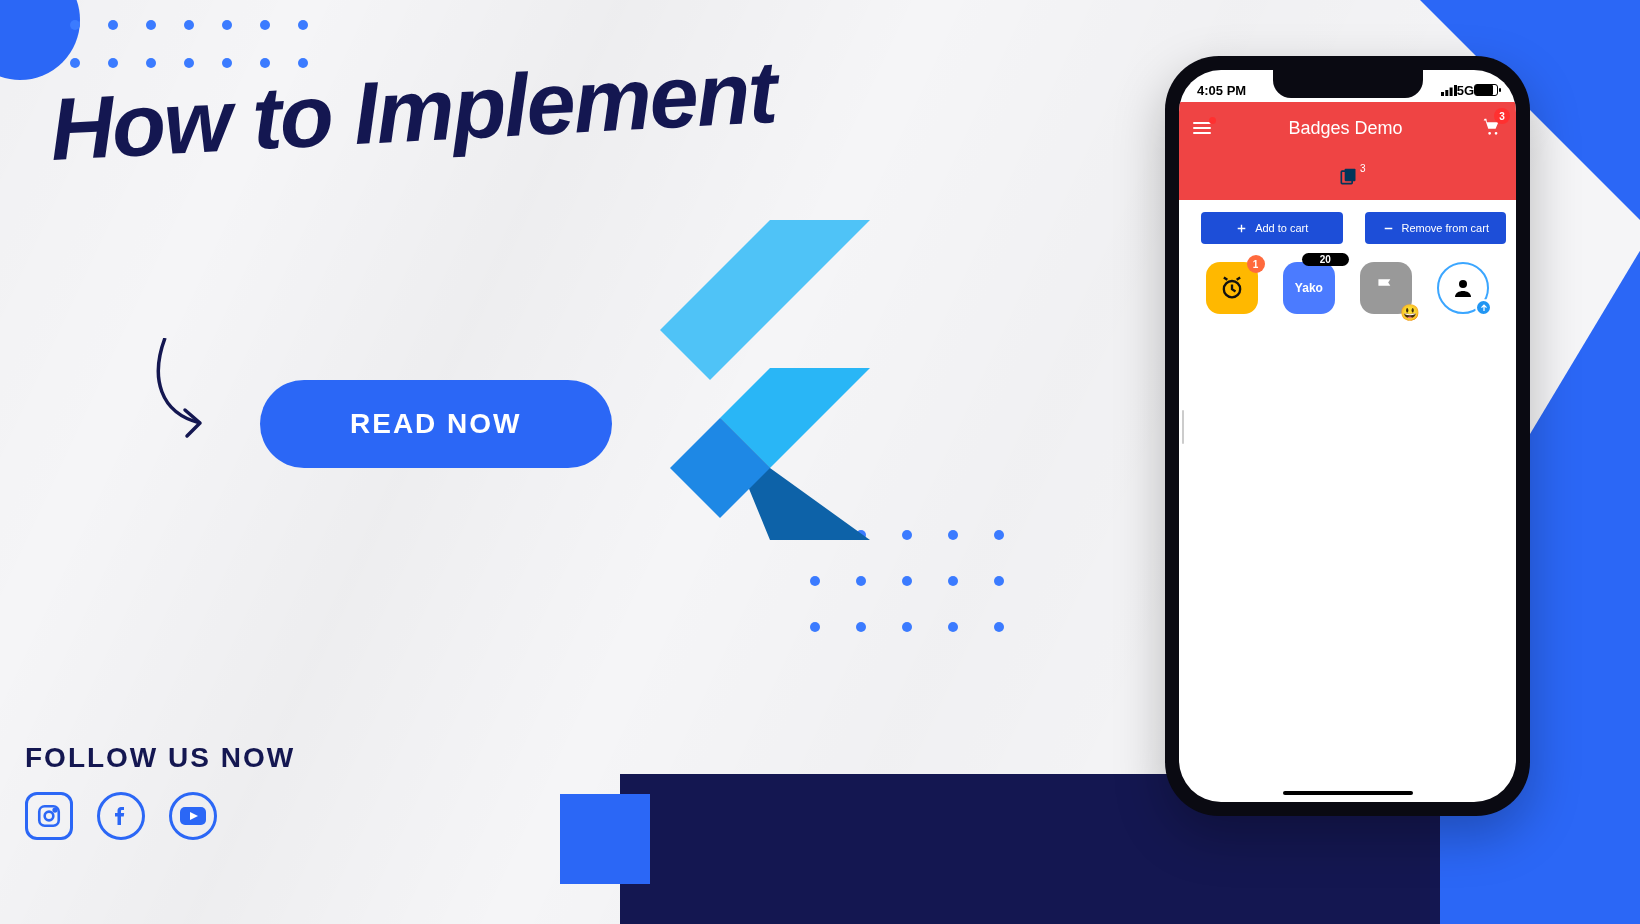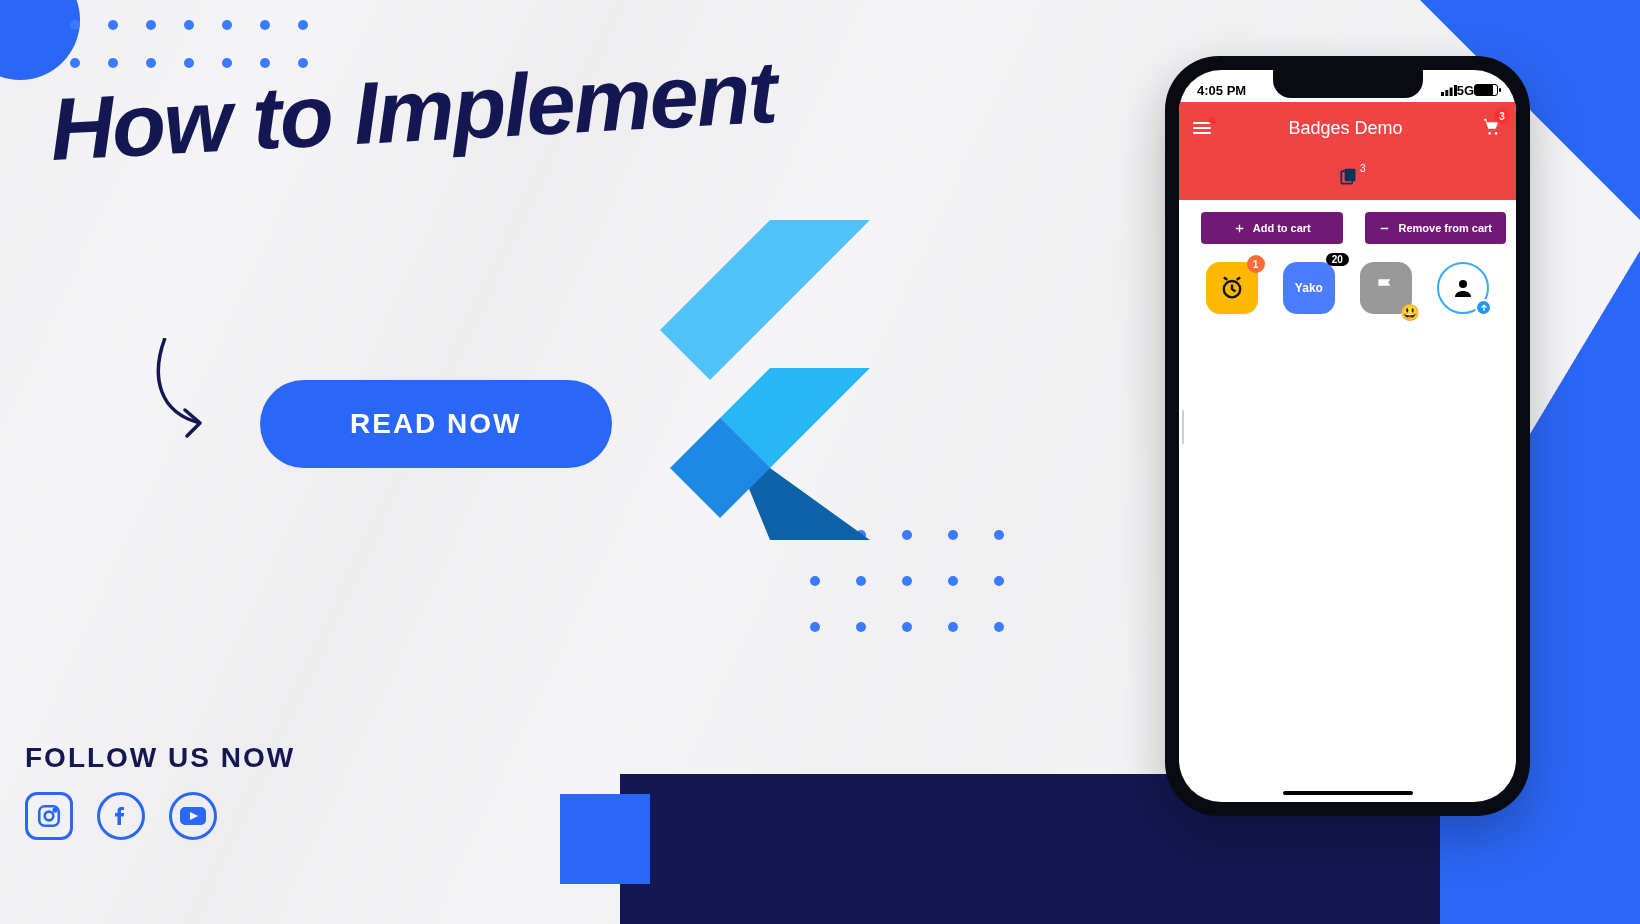--- a/index.html
+++ b/index.html
@@ -65,40 +65,40 @@
 .tabs { display:flex; height:48px; }
 .tab { flex:1; display:flex; align-items:center; justify-content:center; position:relative; font-size:13px; gap:4px; }
 .tab.active::after { content:''; position:absolute; bottom:0; left:0; right:0; height:2px; background:#fff; }
 .tab-copy-icon { position:relative; }
 .tab-copy-icon .mini-badge { position:absolute; top:-4px; right:-8px; font-size:10px; color:#fff; }
 .new-badge { position:absolute; top:-6px; right:-18px; background:#8B3FD9; color:#fff; font-size:8px; padding:1.5px 4px; border-radius:3px; font-weight:700; }
 
 
 .app-body { position:absolute; top:132px; left:0; right:0; bottom:0; padding:10px 10px; overflow:hidden; }
 .btn-row { display:flex; gap:10px; margin-bottom:18px; }
-.pill-btn { flex:1; background:#701a75; color:#fff; border-radius:4px; height:32px; display:flex; align-items:center; justify-content:center; gap:7px; font-size:11px; font-weight:700;margin-left:12px; }
+.pill-btn { flex:1; background:#1d4ed8; color:#fff; border-radius:4px; height:32px; display:flex; align-items:center; justify-content:center; gap:7px; font-size:11px; font-weight:400;margin-left:12px; }
 .pill-btn svg { width:13px; height:13px; }
 
 .insta-row { display:flex; align-items:center; justify-content:center; gap:10px; margin-bottom:24px; }
 .insta-logo { width:26px; height:26px; border-radius:8px; background:radial-gradient(circle at 30% 110%, #FFDB6F 0%, #EE4E3A 40%, #B430C6 70%, #4E5BD4 100%); display:flex; align-items:center; justify-content:center; }
 .insta-text { display:flex; flex-direction:column; }
 .insta-name { display:flex; align-items:center; gap:4px; font-size:12px; font-weight:700; color:#222; }
 .verify { color:#2196F3; }
 .insta-sub { font-size:11px; color:#888; }
 
 .icon-grid { display:flex; justify-content:space-around; padding:0 4px; }
 .tile { position:relative; width:52px; height:52px; border-radius:14px; display:flex; align-items:center; justify-content:center; }
 .tile.yellow { background:#FFB800; }
 .tile.blue { background:#4B7BFF; color:#fff; font-size:12px; font-weight:700; }
 .tile.grey { background:#999; }
 .tile.ring { background:transparent; }
 .ring-outer { width:52px; height:52px; border-radius:50%; border:2.5px solid #3BA6FF; display:flex; align-items:center; justify-content:center; }
 .ring-inner { width:38px; height:38px; border-radius:50%; background:#fff; display:flex; align-items:center; justify-content:center; }
 .tl-badge-orange { position:absolute; top:-7px; right:-7px; background:#FF6A3D; color:#fff; font-size:10px; width:18px; height:18px; border-radius:50%; display:flex; align-items:center; justify-content:center; font-weight:700; }
-.tl-badge-black { position:absolute; top:-9px; right:-14px; background:#000; color:#fff; font-size:10px; padding:1px 6px; border-radius:10px; font-weight:700; }
+.tl-badge-black { position:absolute; top:-9px; right:-14px; background:#000; color:#fff; font-size:10px; padding:1px 18px; border-radius:10px; font-weight:700; }
 .emoji-badge { position:absolute; bottom:-8px; right:-8px; font-size:16px; }
 .up-badge { position:absolute; bottom:-2px; right:-3px; width:17px; height:17px; border-radius:50%; background:#2196F3; display:flex; align-items:center; justify-content:center; color:#fff; border:2px solid #fff; }
 
 .home-bar { position:absolute; bottom:7px; left:50%; transform:translateX(-50%); width:130px; height:4px; background:#000; border-radius:3px; }
 .side-handle { position:absolute; left:3px; top:340px; width:2px; height:34px; background:#ccc; border-radius:1px; }
 </style>
 </head>
 <body>
 
 <div class="bg-streaks"></div>

